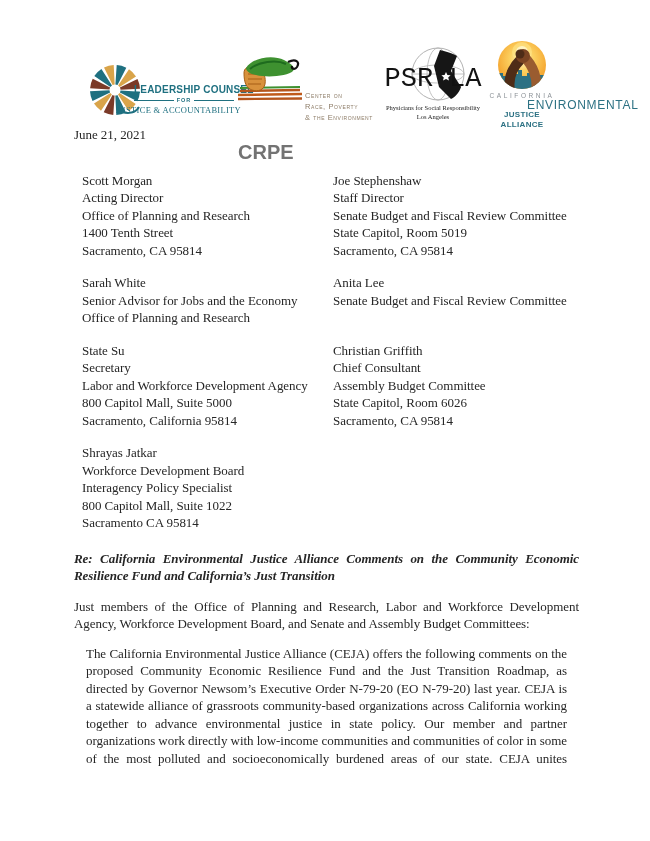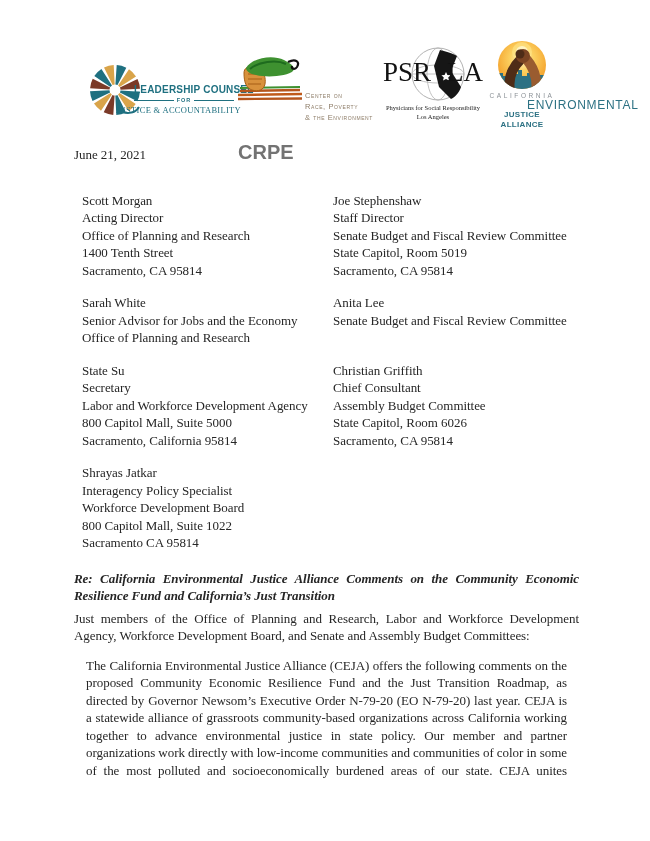--- a/index.html
+++ b/index.html
@@ -23,43 +23,43 @@
   .crpe{left:238px;top:56px;width:142px;height:74px;}
   .crpe svg{position:absolute;left:0;top:0;width:64px;height:46px;}
   .crpe-acronym{position:absolute;left:0;top:42px;font-size:20px;font-weight:bold;
                 color:#737373;letter-spacing:0;margin-top:43px;}
   .crpe-org{position:absolute;left:67px;top:34px;font-size:7.5px;line-height:11px;
             color:#8c7b66;font-variant:small-caps;letter-spacing:.6px;white-space:nowrap;}
 
   
   .psr{left:382px;top:42px;width:102px;height:82px;}
   .psr svg{position:absolute;left:0;top:0;width:102px;height:82px;}
-  .psr-big{position:absolute;left:0;top:17px;width:102px;display:flex;justify-content:center;
-           gap:16px;font-family:Liberation Serif, serif;font-size:27px;line-height:1;
+  .psr-big{position:absolute;left:0;top:24px;width:102px;display:flex;justify-content:center;
+           gap:16px;font-family:Liberation Mono, monospace;font-size:27px;line-height:1;
            color:#121212;}
   .psr-sub{position:absolute;left:0;top:62px;width:102px;text-align:center;
            font-family:"Liberation Serif",serif;font-size:6.5px;line-height:8.5px;color:#222;}
 
   
   .ceja{left:482px;top:40px;width:80px;height:78px;}
   .ceja svg{position:absolute;left:0;top:0;width:80px;height:50px;}
   .ceja-text{position:absolute;left:0;top:51px;width:80px;text-align:center;line-height:9.5px;}
   .ceja-cal{font-size:6.5px;letter-spacing:2.6px;color:#8b9196;}
   .ceja-env{font-size:12px;font-weight:normal;letter-spacing:.7px;color:#2c7183;margin-left:45px;}
   .ceja-jus{font-size:8px;font-weight:bold;letter-spacing:.3px;color:#2c7183;}
 
   
-  .letter{position:absolute;left:74px;top:146px;width:505px;
+  .letter{position:absolute;left:74px;top:126px;width:505px;
           font-family:"Liberation Serif",serif;font-size:13px;line-height:17.5px;
           color:#262626;letter-spacing:-0.05px;}
   .date{margin:0 0 28px 0;white-space:nowrap;}
   .addr-row{display:grid;grid-template-columns:259px 1fr;margin:0 0 15px 0;}
   .addr-left{padding-left:8px;}
   .addr-line{white-space:nowrap;}
-  .subject{margin:18px 0 5px 0;font-weight:bold;font-style:italic;text-align:justify;}
+  .subject{margin:18px 0 13px 0;font-weight:bold;font-style:italic;text-align:justify;}
   .salutation{margin:0 0 9px 0;text-align:justify;}
   .body-par{margin:12px;text-align:justify;text-align-last:justify;}
 </style>
 </head>
 <body>
 
 <div class="page">
 
   <div class="logo lc">
     <svg id="sunburst" viewBox="0 0 52 62">
@@ -204,22 +204,22 @@
         <div class="addr-line">Chief Consultant</div>
         <div class="addr-line">Assembly Budget Committee</div>
         <div class="addr-line">State Capitol, Room 6026</div>
         <div class="addr-line">Sacramento, CA 95814</div>
       </div>
     </section>
 
     <section class="addr-row">
       <div class="addr-left">
         <div class="addr-line">Shrayas Jatkar</div>
+        <div class="addr-line">Workforce Development Board</div>
         <div class="addr-line">Interagency Policy Specialist</div>
-        <div class="addr-line">Workforce Development Board</div>
         <div class="addr-line">800 Capitol Mall, Suite 1022</div>
         <div class="addr-line">Sacramento CA 95814</div>
       </div>
       <div class="addr-right"></div>
     </section>
 
     <p class="subject">Re: California Environmental Justice Alliance Comments on the Community Economic Resilience Fund and California’s Just Transition</p>
     <p class="salutation">Just members of the Office of Planning and Research, Labor and Workforce Development Agency, Workforce Development Board, and Senate and Assembly Budget Committees:</p>
     <p class="body-par">The California Environmental Justice Alliance (CEJA) offers the following comments on the proposed Community Economic Resilience Fund and the Just Transition Roadmap, as directed by Governor Newsom’s Executive Order N-79-20 (EO N-79-20) last year. CEJA is a statewide alliance of grassroots community-based organizations across California working together to advance environmental justice in state policy. Our member and partner organizations work directly with low-income communities and communities of color in some of the most polluted and socioeconomically burdened areas of our state. CEJA unites</p>
   </main>

